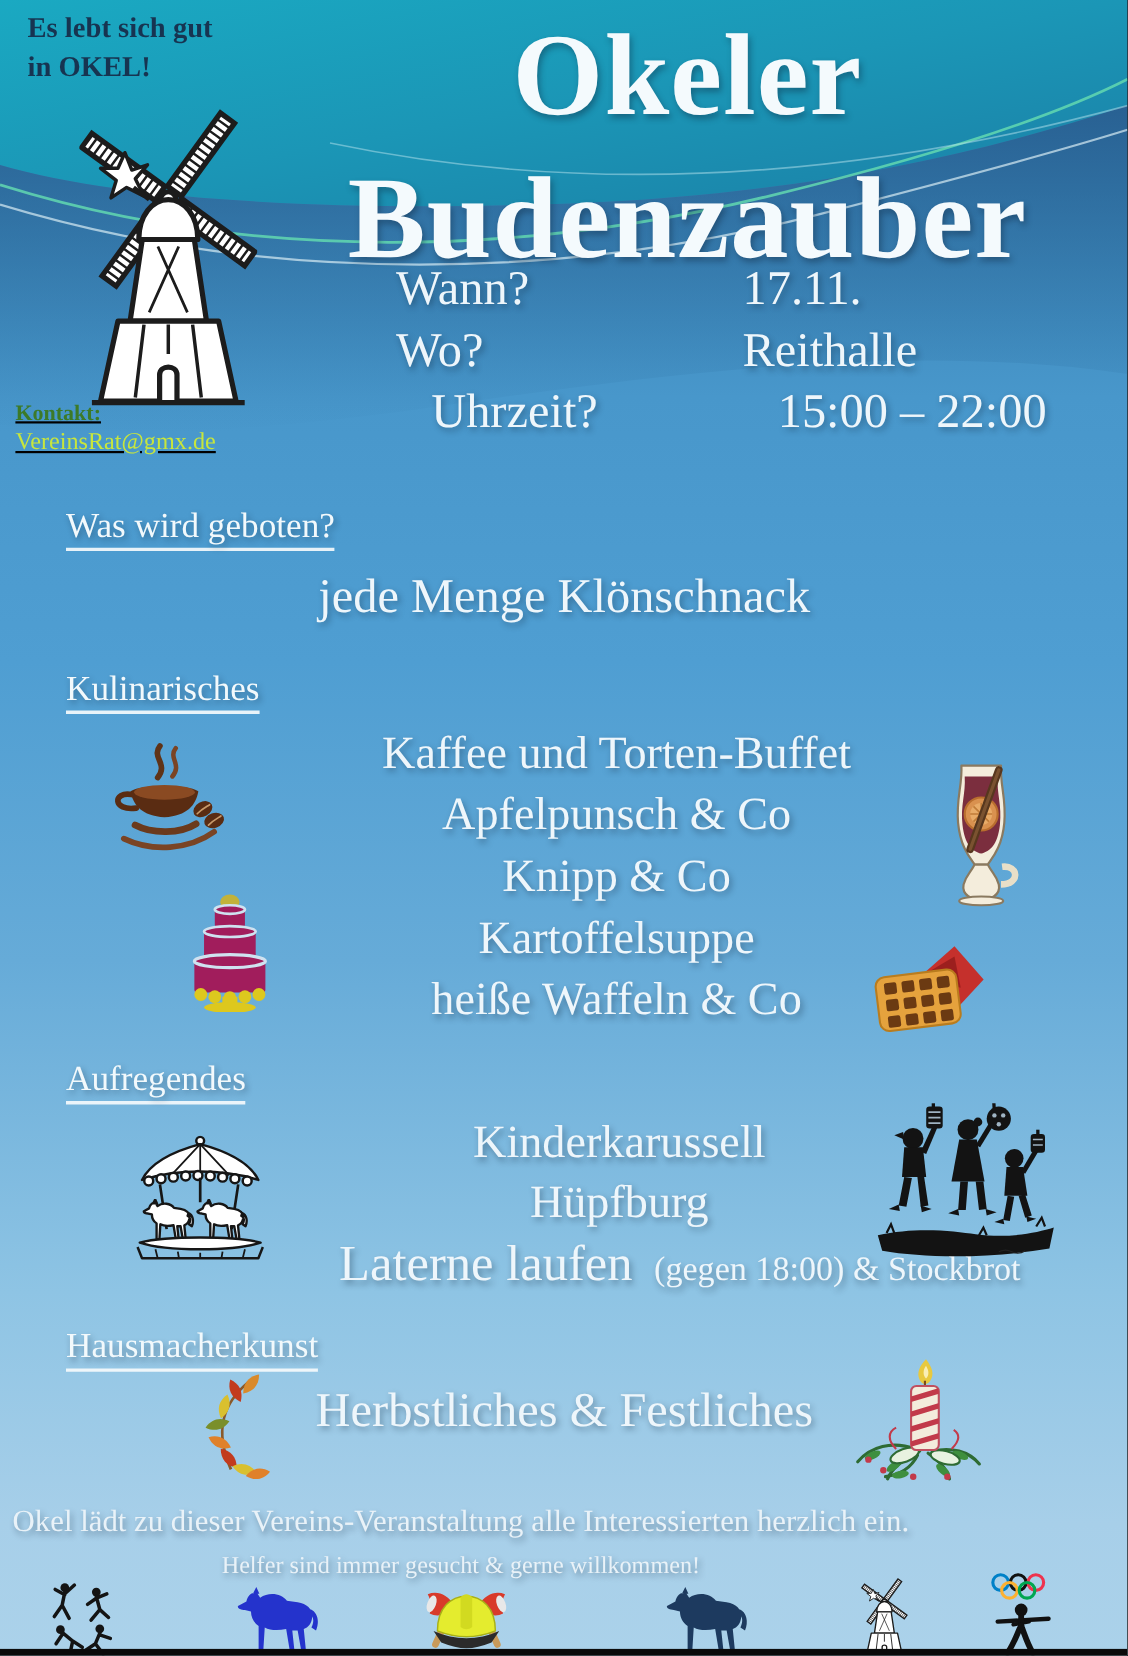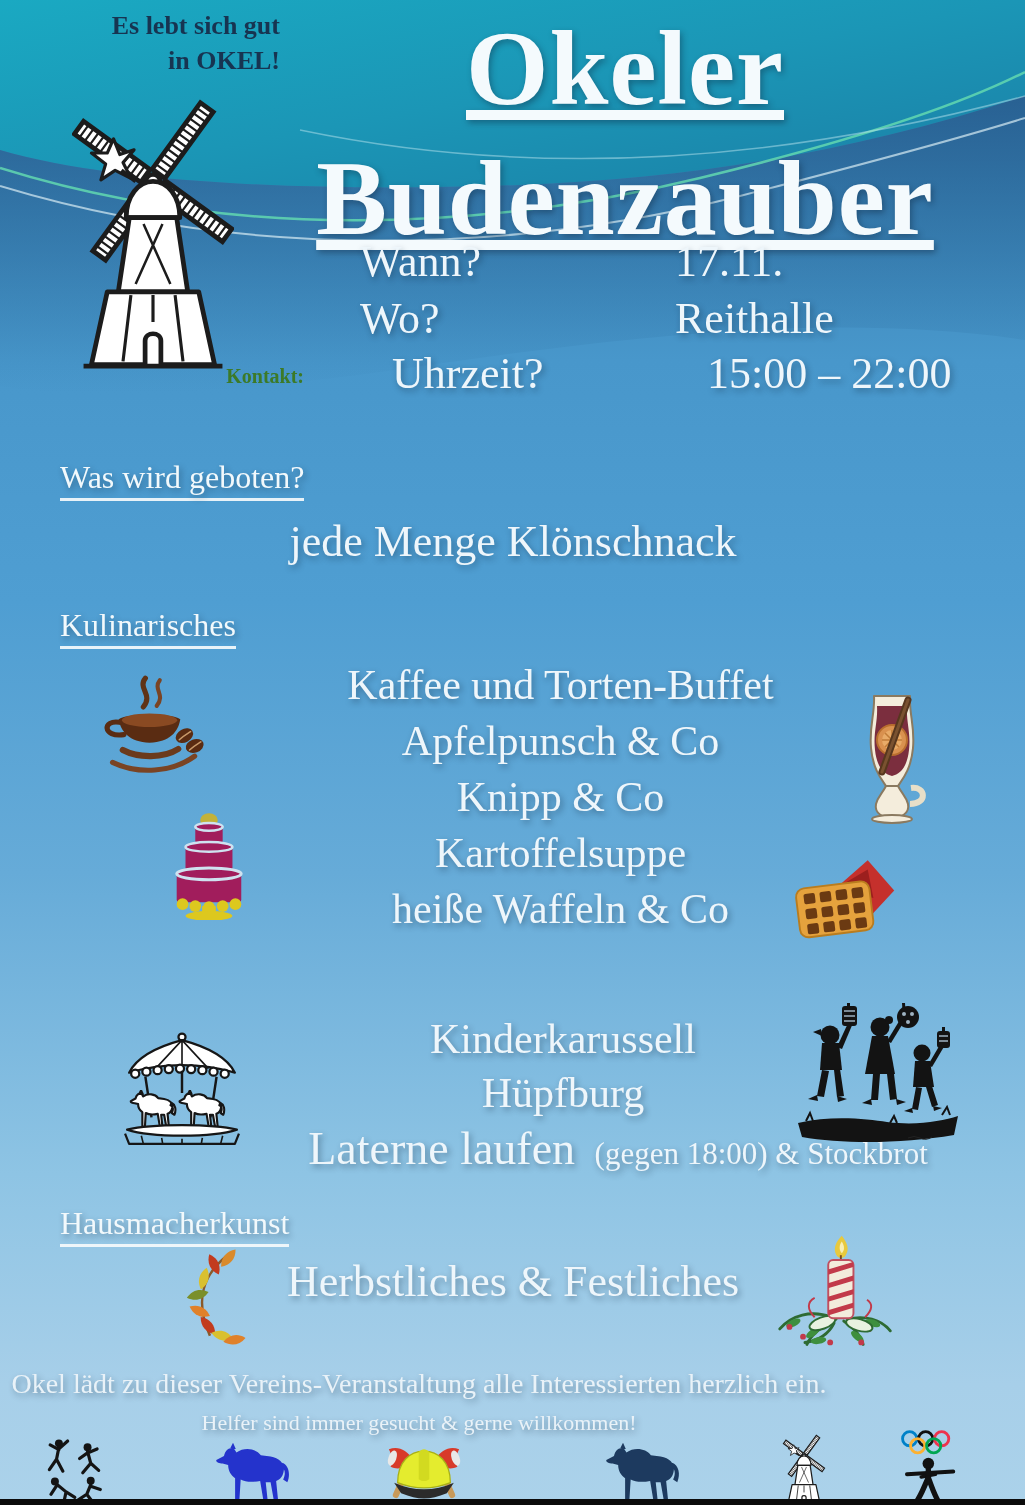--- a/index.html
+++ b/index.html
@@ -3,27 +3,27 @@
 <meta charset="utf-8">
 <style>
   html,body{margin:0;padding:0;background:#222;}
   .poster{
     position:relative;width:1025px;height:1505px;overflow:hidden;
     font-family:"Liberation Serif","DejaVu Serif",serif;
     background:linear-gradient(180deg,#2f6f9e 0%,#3b84b6 12%,#4897cb 24%,#4f9ed2 40%,#66abd8 58%,#8ec4e4 78%,#a7cfe9 92%,#abd2ea 100%);
   }
   .abs{position:absolute;}
   .shadowed{text-shadow:2px 3px 6px rgba(10,30,50,.38);}
-  .tagline{left:25px;top:8px;width:255px;text-align:right;font-size:26px;font-weight:bold;
+  .tagline{left:25px;top:8px;width:255px;text-align:left;font-size:26px;font-weight:bold;
     color:#173451;line-height:1.35;}
-  .contact{left:14px;top:364px;width:290px;text-align:right;line-height:1.2;}
+  .contact{left:14px;top:364px;width:290px;text-align:left;line-height:1.2;text-decoration:underline;}
   .contact .lbl{font-size:20px;font-weight:bold;color:#3c7a28;}
   .contact .mail{font-size:22px;color:#c8e63c;}
   .title{left:225px;width:800px;text-align:center;color:#f4fafd;font-weight:700;
-    font-size:106px;line-height:1;letter-spacing:1px;text-decoration:underline;}
+    font-size:106px;line-height:1;letter-spacing:1px;}
   .t1{top:16px;} .t2{top:146px;}
   .qa{color:#eef6fb;font-size:44px;line-height:1;}
   .qa-q{left:360px;} .qa-a{left:675px;}
   .r1{top:240px;} .r2{top:297px;} .r3{top:352px;margin-left:32px;}
   .heading{left:60px;color:#f2f9fc;font-size:32px;line-height:1.1;}
   .heading span{border-bottom:3px solid rgba(245,250,252,.92);padding-bottom:3px;}
   .item{color:#eef6fb;font-size:42px;line-height:1;text-align:center;margin-left:13px;}
   .note{font-size:31px;}
   .footer-line{left:0;width:838px;text-align:center;color:#e9f2f8;}
   .f1{top:1368px;font-size:28px;}
@@ -314,20 +314,21 @@
     <div>Es lebt sich gut</div>
     <div>in OKEL!</div>
   </div>
 
   <svg class="icon" style="left:72px;top:82px" width="162" height="292">
       <use href="#sym-windmill"></use>
     </svg>
 
   <div class="abs contact">
     <div class="lbl">Kontakt:</div>
+    <div class="mail">VereinsRat@gmx.de</div>
   </div>
 
   <div class="abs title t1 shadowed">Okeler</div>
   <div class="abs title t2 shadowed">Budenzauber</div>
 
   <div class="abs qa qa-q r1 shadowed">Wann?</div>
   <div class="abs qa qa-a r1 shadowed">17.11.</div>
   <div class="abs qa qa-q r2 shadowed">Wo?</div>
   <div class="abs qa qa-a r2 shadowed">Reithalle</div>
   <div class="abs qa qa-q r3 shadowed">Uhrzeit?</div>
@@ -353,20 +354,23 @@
   <svg class="icon" style="left:163px;top:810px" width="90" height="110">
       <use href="#sym-cake"></use>
     </svg>
   <svg class="icon" style="left:852px;top:692px" width="82" height="132">
       <use href="#sym-punch"></use>
     </svg>
   <svg class="icon" style="left:792px;top:856px" width="106" height="84">
       <use href="#sym-waffle"></use>
     </svg>
 
+  <div class="abs heading shadowed" style="top:963px">
+    <span>Aufregendes</span>
+  </div>
   <div class="abs item shadowed" style="left:75px;top:1018px;width:950px">Kinderkarussell</div>
   <div class="abs item shadowed" style="left:75px;top:1072px;width:950px">Hüpfburg</div>
   <div class="abs item shadowed" style="left:165px;top:1126px;width:880px;font-size:46px">
     <span>Laterne laufen</span>
     <span class="note" style="margin-left:8px">(gegen 18:00) &amp; Stockbrot</span>
   </div>
 
   <svg class="icon" style="left:108px;top:1032px" width="148" height="120">
       <use href="#sym-carousel"></use>
     </svg>

